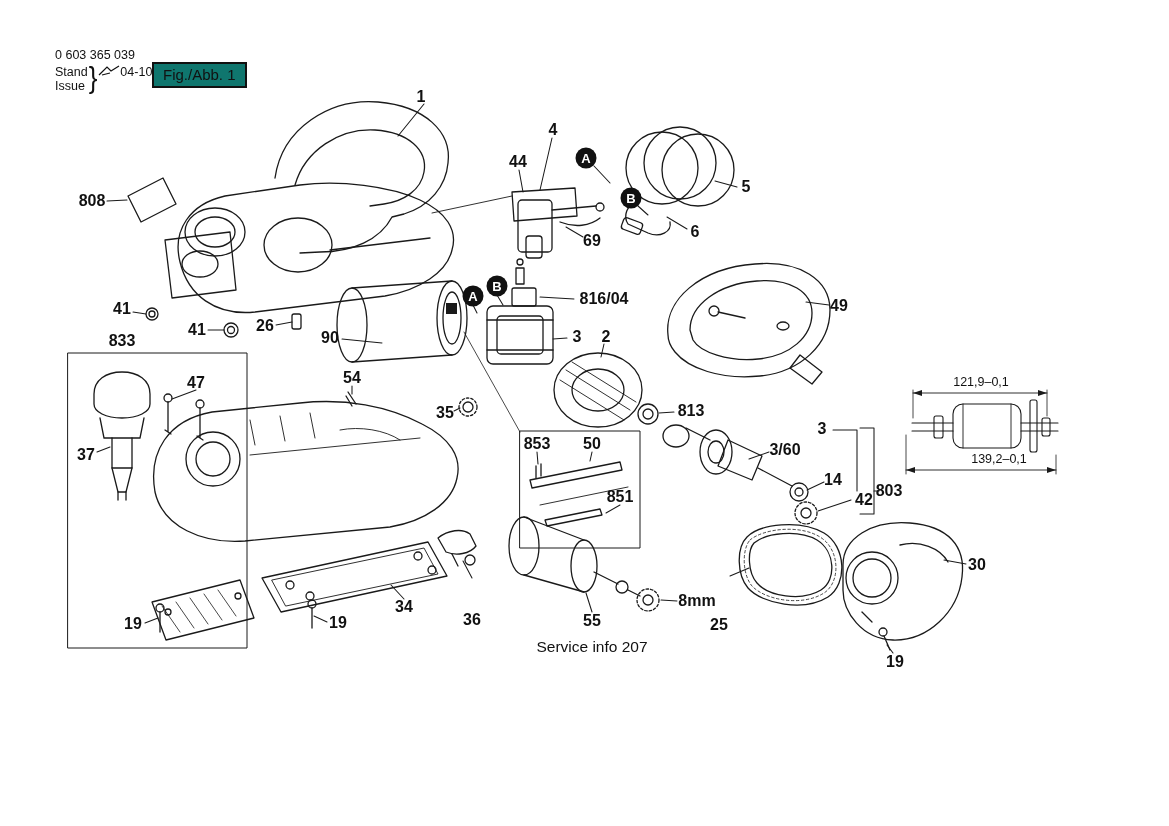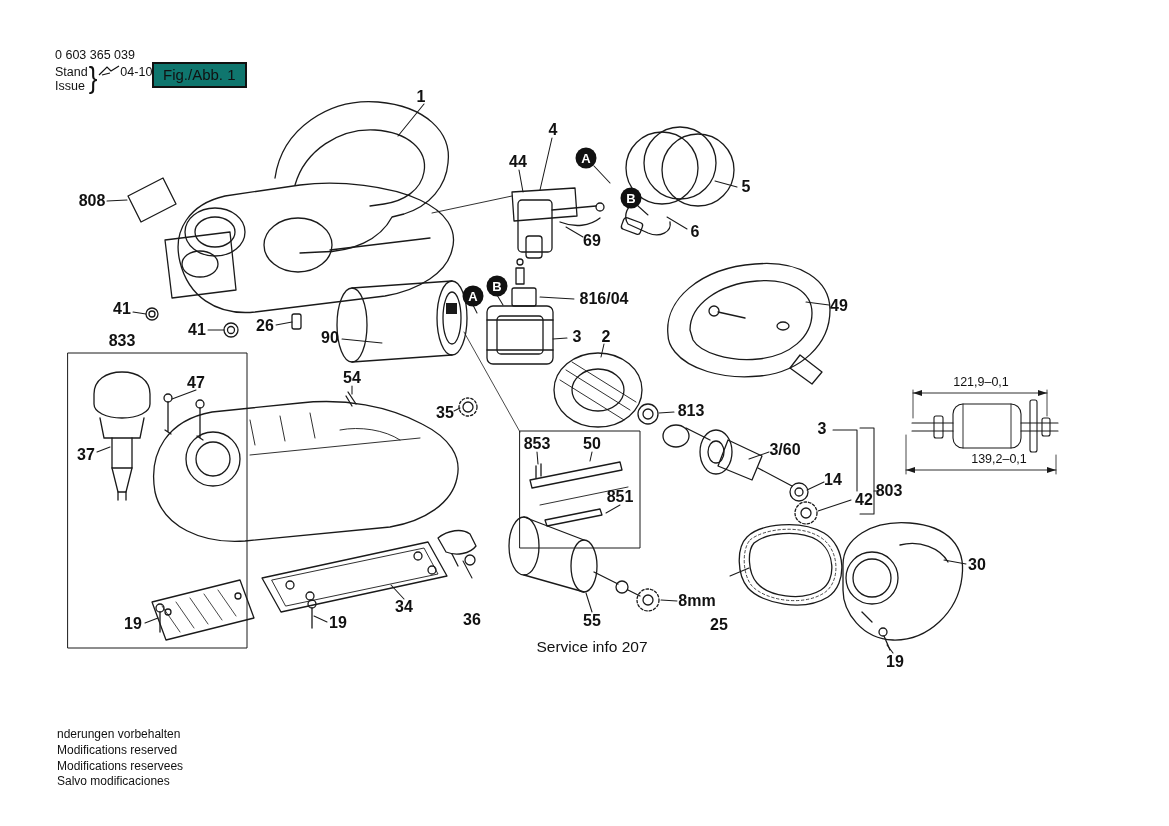--- a/index.html
+++ b/index.html
@@ -363,20 +363,14 @@
       <div class="callout num" style="left: 719px; top: 578px; margin-top: 47px;">25</div>
       <div class="callout num" style="left: 977px; top: 565px;">30</div>
       <div class="callout num" style="left: 133px; top: 624px;">19</div>
       <div class="callout num" style="left: 338px; top: 623px;">19</div>
       <div class="callout num" style="left: 592px; top: 621px;">55</div>
       <div class="callout num" style="left: 697px; top: 601px;">8mm</div>
       <div class="callout num" style="left: 895px; top: 662px;">19</div>
       <div class="callout note" style="left: 592px; top: 647px;">Service info 207</div>
     </div>
 
-  <div class="footer">
-    <div>nderungen vorbehalten</div>
-    <div>Modifications reserved</div>
-    <div>Modifications reservees</div>
-    <div>Salvo modificaciones</div>
-  </div>
 
 </div>
 
 </body></html>

